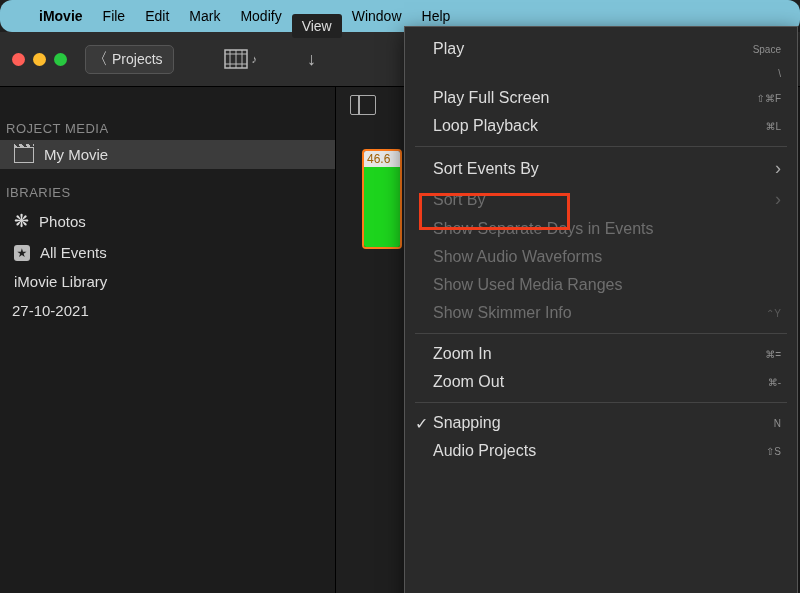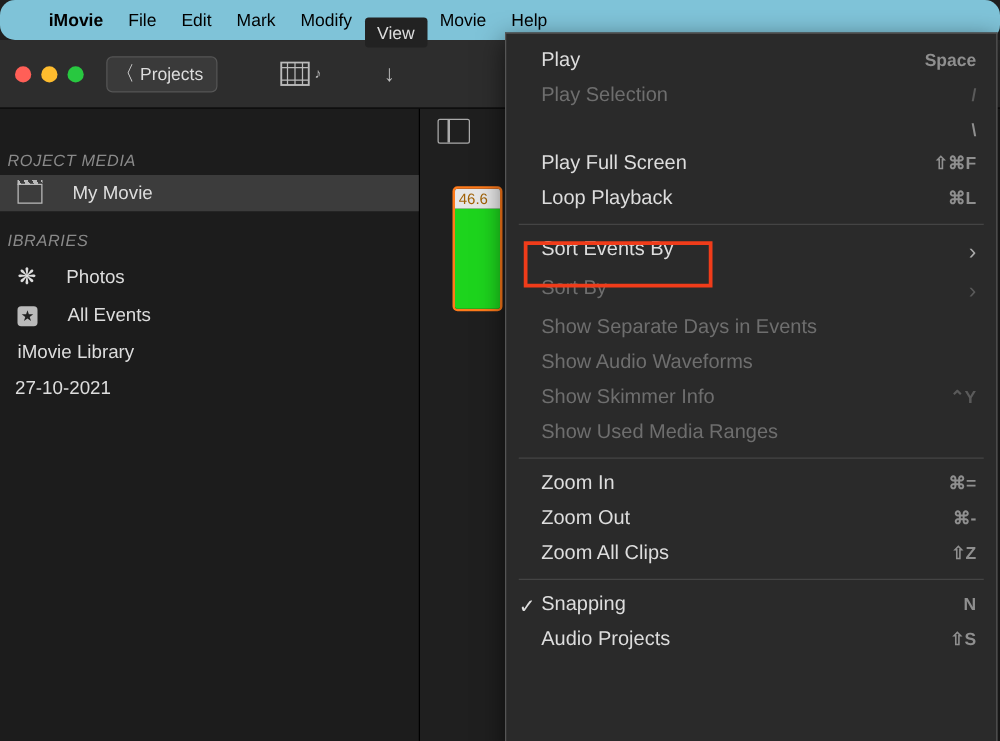--- a/index.html
+++ b/index.html
@@ -13,57 +13,57 @@
   .tl{width:13px;height:13px;border-radius:50%;}
   .tl.red{background:#ff5f57;}
   .tl.yellow{background:#febc2e;}
   .tl.green{background:#28c840;}
   .proj-btn{display:flex;align-items:center;background:#3a3a3a;border:1px solid #555;border-radius:5px;padding:3px 10px 3px 6px;color:#ddd;font-size:14px;}
   .proj-btn .chev{margin-right:4px;font-size:16px;}
   .tb-film{display:flex;align-items:center;margin-left:40px;}
   .tb-arrow{margin-left:40px;font-size:18px;color:#bbb;}
   .body{display:flex;height:calc(593px - 26px - 54px);}
   .sidebar{width:335px;background:#1c1c1c;border-right:1px solid #000;padding-top:30px;}
-  .sb-head{font-size:13px;color:#8a8a8a;letter-spacing:0.5px;padding:4px 12px 4px 6px;text-transform:uppercase;font-style:italic;}
-  .sb-item{display:flex;align-items:center;padding:6px 12px 6px 14px;font-size:15px;color:#ddd;gap:24px;}
+  .sb-head{font-size:13px;color:#8a8a8a;letter-spacing:0.5px;padding:4px 12px 4px 6px;text-transform:uppercase;}
+  .sb-item{display:flex;align-items:center;padding:6px 12px 6px 14px;font-size:15px;color:#ddd;gap:10px;}
   .sb-item.active{background:#3c3c3c;}
   .sb-item.indent2{padding-left:12px;}
   .sb-gap{height:12px;}
   .clap{width:18px;height:14px;border:1px solid #bbb;position:relative;}
   .clap::before{content:"";position:absolute;top:-4px;left:-1px;width:20px;height:4px;background:repeating-linear-gradient(60deg,#bbb 0 3px,transparent 3px 6px);}
   .star{width:16px;height:16px;background:#bbb;display:flex;align-items:center;justify-content:center;color:#222;font-size:12px;border-radius:3px;}
   .main{flex:1;position:relative;background:#1f1f1f;}
   .layout-icon{position:absolute;top:8px;left:14px;width:24px;height:18px;border:1.5px solid #aaa;border-radius:2px;}
   .layout-icon::before{content:"";position:absolute;top:0;bottom:0;left:7px;width:1.5px;background:#aaa;}
   .clip{position:absolute;top:62px;left:26px;width:36px;height:96px;border:2px solid #ff7a1a;border-radius:4px;overflow:hidden;}
   .clip-label{background:#e6e6e6;color:#a16207;font-size:12px;padding:1px 3px;}
   .clip-body{background:#1dd41d;height:100%;}
   .dropdown{position:absolute;top:26px;left:404px;right:2px;background:#2a2a2a;border:1px solid #555;border-bottom:none;padding:8px 0;font-size:16px;color:#ddd;min-height:560px;box-shadow:0 6px 20px rgba(0,0,0,.6);}
-  .dd-row{display:flex;align-items:flex-start;padding:5px 16px 5px 28px;position:relative;font-size:16px;}
+  .dd-row{display:flex;align-items:center;padding:5px 16px 5px 28px;position:relative;font-size:16px;}
   .dd-row.disabled{color:#6e6e6e;}
-  .dd-row .sc{margin-left:auto;color:#8f8f8f;font-size:14px;font-weight:bold;}
+  .dd-row .sc{margin-left:auto;color:#8f8f8f;font-size:10px;}
   .dd-row.disabled .sc{color:#5a5a5a;}
   .dd-sep{height:1px;background:#444;margin:6px 10px;}
   .dd-row .arrow{margin-left:auto;font-size:18px;color:#aaa;}
   .dd-row.disabled .arrow{color:#5a5a5a;}
   .highlight{position:absolute;border:3px solid #f03c1a;pointer-events:none;left:419px;top:193px;width:145px;height:31px;}
   .check{position:absolute;left:10px;}
 </style>
 </head>
 <body>
 
 <div class="menubar">
   <span class="apple"></span>
   <span class="mb-item app">iMovie</span>
   <span class="mb-item">File</span>
   <span class="mb-item">Edit</span>
   <span class="mb-item">Mark</span>
   <span class="mb-item">Modify</span>
   <span class="mb-item active">View</span>
-  <span class="mb-item">Movie</span>
+  <span class="mb-item">Window</span>
   <span class="mb-item">Help</span>
 </div>
 
 <div class="toolbar">
   <div class="traffic">
     <div class="tl red"></div>
     <div class="tl yellow"></div>
     <div class="tl green"></div>
   </div>
   <div class="proj-btn">
@@ -118,24 +118,20 @@
       <div class="clip-body"></div>
     </div>
   </div>
 </div>
 
 <div class="dropdown">
   <div class="dd-row">
       <span>Play</span>
       <span class="sc">Space</span>
     </div>
-  <div class="dd-row disabled">
-      <span>Play Selection</span>
-      <span class="sc">/</span>
-    </div>
   <div class="dd-row">
       <span class="sc">\</span>
     </div>
   <div class="dd-row">
       <span>Play Full Screen</span>
       <span class="sc">⇧⌘F</span>
     </div>
   <div class="dd-row">
       <span>Loop Playback</span>
       <span class="sc">⌘L</span>
@@ -149,38 +145,34 @@
       <span>Sort By</span>
       <span class="arrow">›</span>
     </div>
   <div class="dd-row disabled">
       <span>Show Separate Days in Events</span>
     </div>
   <div class="dd-row disabled">
       <span>Show Audio Waveforms</span>
     </div>
   <div class="dd-row disabled">
+      <span>Show Used Media Ranges</span>
+    </div>
+  <div class="dd-row disabled">
       <span>Show Skimmer Info</span>
       <span class="sc">⌃Y</span>
-    </div>
-  <div class="dd-row disabled">
-      <span>Show Used Media Ranges</span>
     </div>
   <div class="dd-sep"></div>
   <div class="dd-row">
       <span>Zoom In</span>
       <span class="sc">⌘=</span>
     </div>
   <div class="dd-row">
       <span>Zoom Out</span>
       <span class="sc">⌘-</span>
-    </div>
-  <div class="dd-row">
-      <span>Zoom All Clips</span>
-      <span class="sc">⇧Z</span>
     </div>
   <div class="dd-sep"></div>
   <div class="dd-row">
       <span class="check">✓</span>
       <span>Snapping</span>
       <span class="sc">N</span>
     </div>
   <div class="dd-row">
       <span>Audio Projects</span>
       <span class="sc">⇧S</span>

